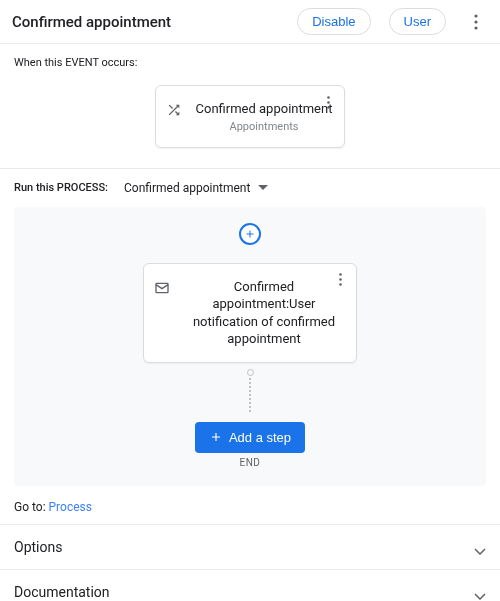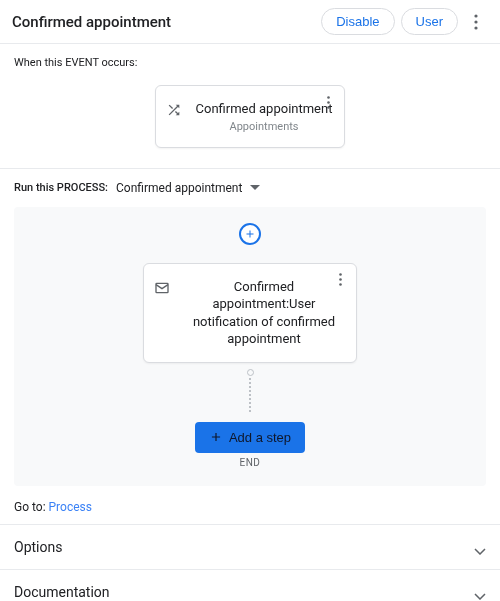--- a/index.html
+++ b/index.html
@@ -1,53 +1,53 @@
 <!DOCTYPE html>
 <html><head>
 <meta charset="utf-8">
 <style>
   * { box-sizing: border-box; margin: 0; padding: 0; }
   body { font-family: 'Google Sans', Roboto, Arial, sans-serif; font-size: 13px; color: #202124; background: #fff; width: 500px; }
   
   .header { display: flex; align-items: center; justify-content: space-between; padding: 8px 12px; border-bottom: 1px solid #e8eaed; }
   .header-title { font-size: 15px; font-weight: 500; }
-  .header-actions { display: flex; align-items: center; gap: 6px; }
+  .header-actions { display: flex; align-items: center; gap: 18px; }
   .pill-btn { border: 1px solid #dadce0; background: #fff; border-radius: 16px; padding: 5px 14px; font-size: 13px; color: #1a73e8; cursor: pointer; }
   .more-icon { width: 24px; height: 24px; display: flex; align-items: center; justify-content: center; cursor: pointer; color: #5f6368; }
   
   .section-label { font-size: 11px; font-weight: 400; padding: 12px 14px 6px; color: #202124; }
   
   .event-area { display: flex; justify-content: center; padding: 10px 0 20px; position: relative; }
   .card { background: #fff; border: 1px solid #dadce0; border-radius: 6px; width: 190px; padding: 14px 10px; position: relative; box-shadow: 0 1px 2px rgba(0,0,0,0.05); }
   .card-more { position: absolute; top: 6px; right: 6px; color: #5f6368; cursor: pointer; width: 20px; height: 20px; display: flex; align-items: center; justify-content: center; }
   .card-body { display: flex; align-items: flex-start; gap: 10px; }
   .card-icon { width: 18px; flex-shrink: 0; color: #5f6368; margin-top: 2px; }
   .card-text { flex: 1; text-align: center; }
   .card-title { font-size: 13px; color: #202124; line-height: 1.35; }
   .card-sub { font-size: 11px; color: #80868b; margin-top: 2px; }
   
   .divider { border-top: 1px solid #e8eaed; }
   
-  .process-row { display: flex; align-items: center; padding: 12px 14px; gap: 8px; font-size: 11px; }
+  .process-row { display: flex; align-items: center; padding: 12px 14px; gap: 16px; font-size: 11px; }
   .process-row .label { font-weight: 500; }
   .process-dd { display: flex; align-items: center; gap: 8px; cursor: pointer; font-size: 12px; color: #202124; }
   .chev { color: #5f6368; }
   
   .canvas { background: #f8f9fa; margin: 0 14px; border-radius: 4px; padding: 16px 0 18px; display: flex; flex-direction: column; align-items: center; }
   .add-circle { width: 22px; height: 22px; border: 2px solid #1a73e8; border-radius: 50%; display: flex; align-items: center; justify-content: center; color: #1a73e8; cursor: pointer; margin-bottom: 18px; background: #fff; }
   .add-circle svg { width: 12px; height: 12px; }
   
   .step-card { width: 214px; min-height: 100px; }
   .step-card .card-title { font-size: 13px; }
   
   .connector { display: flex; flex-direction: column; align-items: center; margin: 6px 0 10px; }
   .dot-open { width: 7px; height: 7px; border: 1px solid #bdc1c6; border-radius: 50%; background: #f8f9fa; }
   .dots-line { width: 1px; height: 34px; border-left: 2px dotted #bdc1c6; margin-top: 2px; }
   
-  .add-step-btn { background: #1a73e8; color: #0f172a; border: none; border-radius: 4px; padding: 8px 14px; font-size: 13px; display: flex; align-items: center; gap: 6px; cursor: pointer; }
+  .add-step-btn { background: #1a73e8; color: #ffffff; border: none; border-radius: 4px; padding: 8px 14px; font-size: 13px; display: flex; align-items: center; gap: 6px; cursor: pointer; }
   .add-step-btn svg { width: 14px; height: 14px; }
   
   .end-label { font-size: 10px; color: #5f6368; letter-spacing: 0.5px; margin-top: 4px; }
   
   .goto-row { padding: 14px 14px 10px; font-size: 12px; }
   .goto-link { color: #3b82f6; cursor: pointer; }
   
   .accordion { border-top: 1px solid #e8eaed; padding: 14px 14px; display: flex; align-items: flex-end; justify-content: space-between; cursor: pointer; font-size: 14px; }
   .accordion:last-child { border-bottom: 1px solid #e8eaed; }
   .acc-chev { color: #5f6368; }

